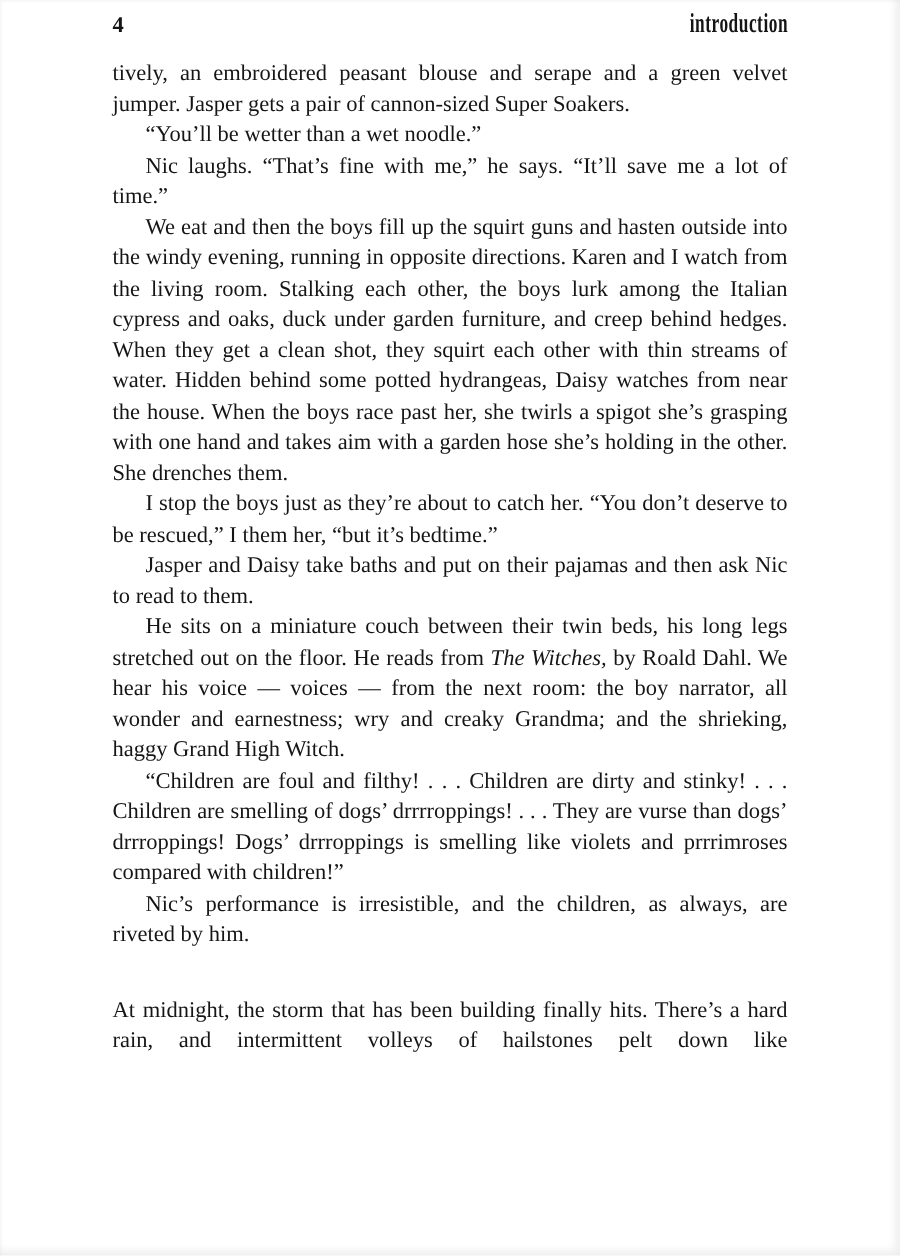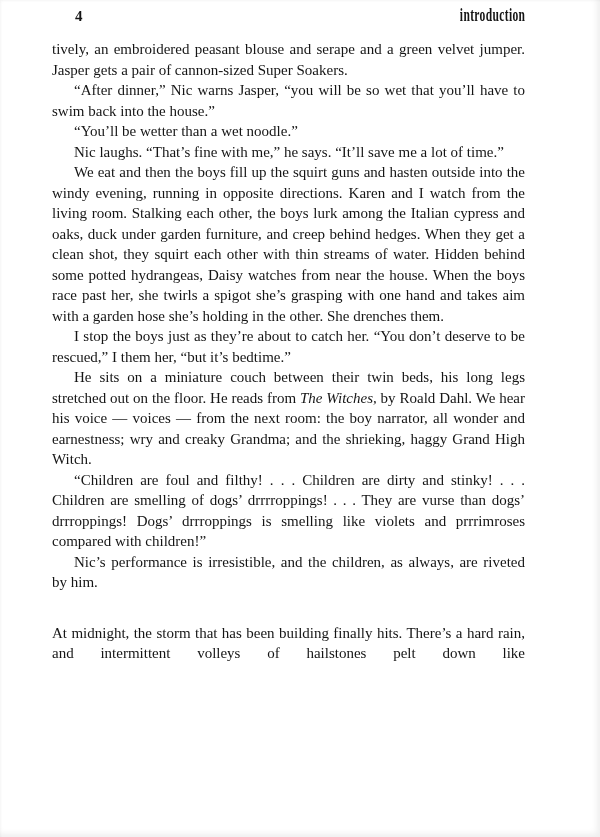--- a/index.html
+++ b/index.html
@@ -31,21 +31,21 @@
   }
   .running-header {
     font-size: 17px;
     font-weight: bold;
     letter-spacing: 0.5px;
     transform: scaleX(0.68) scaleY(1.08);
     transform-origin: right center;
     display: inline-block;
   }
   .page-body {
-    margin: 13px 75px 0 52px;
+    margin: 13px 75px 0 75px;
     font-size: 15px;
     line-height: 20.5px;
     text-align: justify;
     hyphens: auto;
   }
   .page-body p {
     margin: 0;
   }
   .page-body p.indent {
     text-indent: 22px;
@@ -63,23 +63,23 @@
 </head>
 <body>
 
 <div class="book-page">
   <div class="page-header">
     <span class="page-number">4</span>
     <span class="running-header">introduction</span>
   </div>
   <div class="page-body">
       <p class=""><span>tively, an embroidered peasant blouse and serape and a green velvet jumper. Jasper gets a pair of cannon-sized Super Soakers.</span></p>
-      <p class="indent "><span>“After dinner,” Nic warns Jasper, “you will be so wet that you’ll have to swim back into the house.”</span></p>
       <p class="indent "><span>“You’ll be wetter than a wet noodle.”</span></p>
       <p class="indent "><span>Nic laughs. “That’s fine with me,” he says. “It’ll save me a lot of time.”</span></p>
       <p class="indent "><span>We eat and then the boys fill up the squirt guns and hasten outside into the windy evening, running in opposite directions. Karen and I watch from the living room. Stalking each other, the boys lurk among the Italian cypress and oaks, duck under garden furniture, and creep behind hedges. When they get a clean shot, they squirt each other with thin streams of water. Hidden behind some potted hydrangeas, Daisy watches from near the house. When the boys race past her, she twirls a spigot she’s grasping with one hand and takes aim with a garden hose she’s holding in the other. She drenches them.</span></p>
       <p class="indent "><span>I stop the boys just as they’re about to catch her. “You don’t deserve to be rescued,” I them her, “but it’s bedtime.”</span></p>
+      <p class="indent "><span>Jasper and Daisy take baths and put on their pajamas and then ask Nic to read to them.</span></p>
       <p class="indent "><span>He sits on a miniature couch between their twin beds, his long legs stretched out on the floor. He reads from </span><em>The Witches,</em><span> by Roald Dahl. We hear his voice — voices — from the next room: the boy narrator, all wonder and earnestness; wry and creaky Grandma; and the shrieking, haggy Grand High Witch.</span></p>
       <p class="indent "><span>“Children are foul and filthy! . . . Children are dirty and stinky! . . . Children are smelling of dogs’ drrrroppings! . . . They are vurse than dogs’ drrroppings! Dogs’ drrroppings is smelling like violets and prrrimroses compared with children!”</span></p>
       <p class="indent "><span>Nic’s performance is irresistible, and the children, as always, are riveted by him.</span></p>
       <p class="section-break continues"><span>At midnight, the storm that has been building finally hits. There’s a hard rain, and intermittent volleys of hailstones pelt down like</span></p>
     </div>
 </div>
 
 </body></html>

